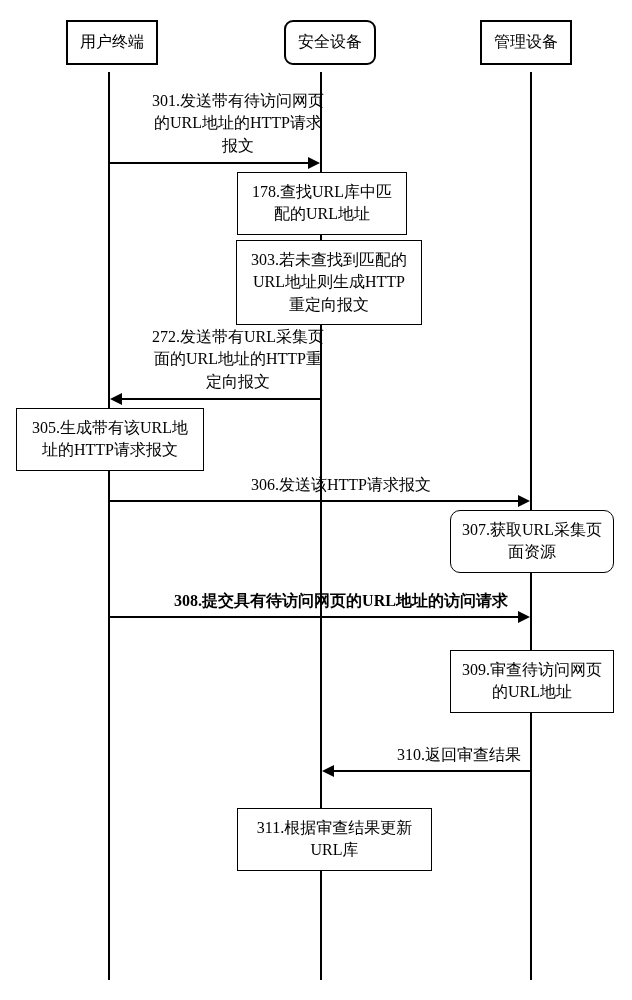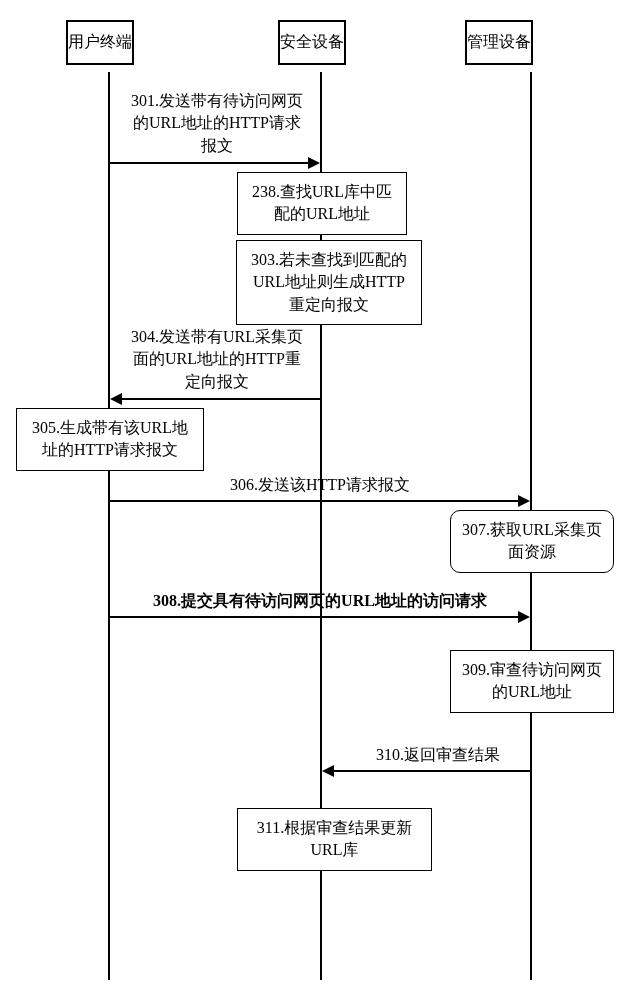--- a/index.html
+++ b/index.html
@@ -7,37 +7,38 @@
       font-family: "SimSun", "宋体", serif;
       font-size: 16px;
       background: #fff;
       width: 632px;
       height: 1000px;
       position: relative;
     }
     .participant-box {
       position: absolute;
       border: 2px solid #000;
-      padding: 10px 0;
+      padding: 10px 12px;
       background: #fff;
       text-align: center;
       top: 20px;
     }
     .lifeline {
       position: absolute;
       width: 2px;
       background: #000;
       top: 72px;
       height: 908px;
     }
     .message-label {
       position: absolute;
       text-align: center;
       line-height: 1.4;
       font-size: 16px;
+      margin-left: 21px;
     }
     .activity-box {
       position: absolute;
       border: 1.5px solid #000;
       background: #fff;
       padding: 8px 10px;
       text-align: center;
       line-height: 1.4;
       font-size: 16px;
     }
@@ -60,44 +61,44 @@
       border-bottom: 6px solid transparent;
       border-right: 12px solid #000;
     }
   </style>
 </head>
 <body>
 
 <div class="participant-box" style="left:66px;">
   <span>用户终端</span>
 </div>
-<div class="participant-box" style="left:278px;">
+<div class="participant-box" style="left:284px;border-radius:9px;">
   <span>安全设备</span>
 </div>
-<div class="participant-box" style="left:465px;">
+<div class="participant-box" style="left:480px;">
   <span>管理设备</span>
 </div>
 
 <div class="lifeline" style="left:108px;"></div>
 <div class="lifeline" style="left:320px;"></div>
 <div class="lifeline" style="left:530px;"></div>
 
 <div class="message-label" style="left:128px; top:90px; width:178px;">301.发送带有待访问网页的URL地址的HTTP请求报文</div>
 <div class="arrow-line" style="left:110px; top:162px; width:200px;"></div>
 <div class="arrow-head-right" style="left:308px; top:157px;"></div>
 
 <div class="activity-box" style="left:237px; top:172px; width:170px;">
-  <span>238.查找URL库中匹配的URL地址</span>
+  <span>178.查找URL库中匹配的URL地址</span>
 </div>
 
 <div class="activity-box" style="left:236px; top:240px; width:186px;">
   <span>303.若未查找到匹配的URL地址则生成HTTP重定向报文</span>
 </div>
 
-<div class="message-label" style="left:128px; top:326px; width:178px;">304.发送带有URL采集页面的URL地址的HTTP重定向报文</div>
+<div class="message-label" style="left:128px; top:326px; width:178px;">272.发送带有URL采集页面的URL地址的HTTP重定向报文</div>
 <div class="arrow-line" style="left:122px; top:398px; width:198px;"></div>
 <div class="arrow-head-left" style="left:110px; top:393px;"></div>
 
 <div class="activity-box" style="left:16px; top:408px; width:188px;">
   <span>305.生成带有该URL地址的HTTP请求报文</span>
 </div>
 
 <div class="message-label" style="left:200px; top:474px; width:240px;">306.发送该HTTP请求报文</div>
 <div class="arrow-line" style="left:110px; top:500px; width:408px;"></div>
 <div class="arrow-head-right" style="left:518px; top:495px;"></div>

